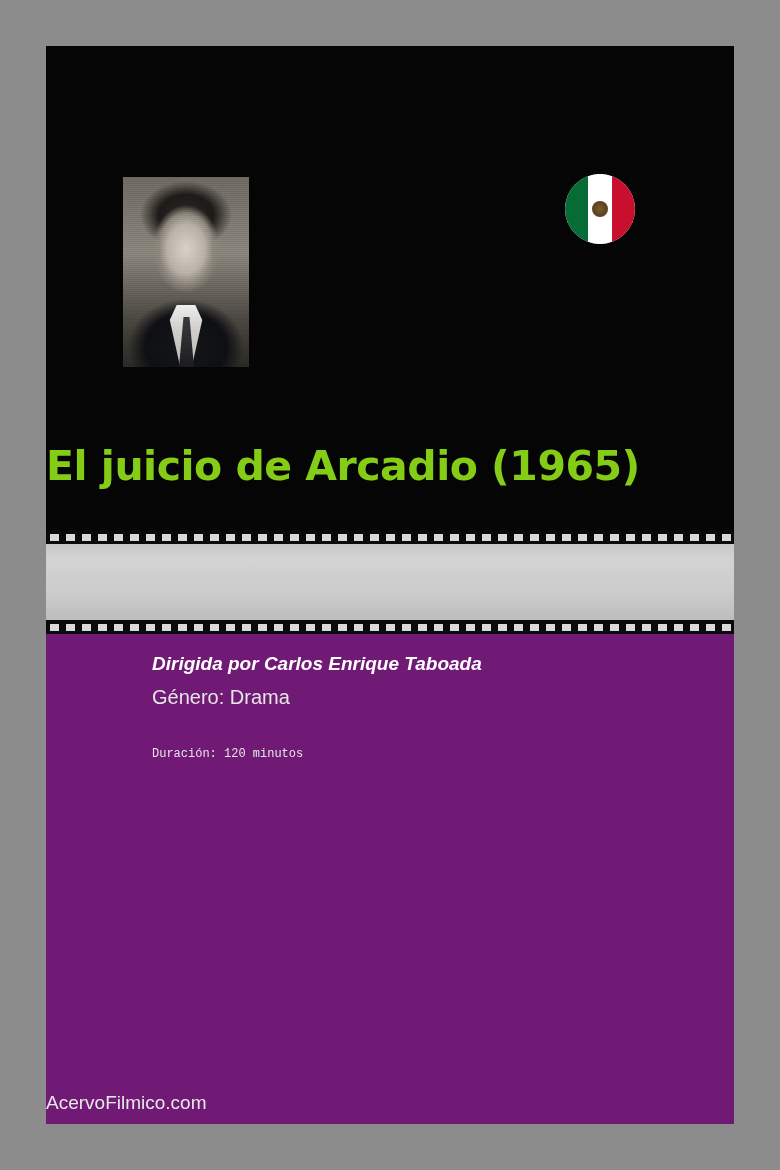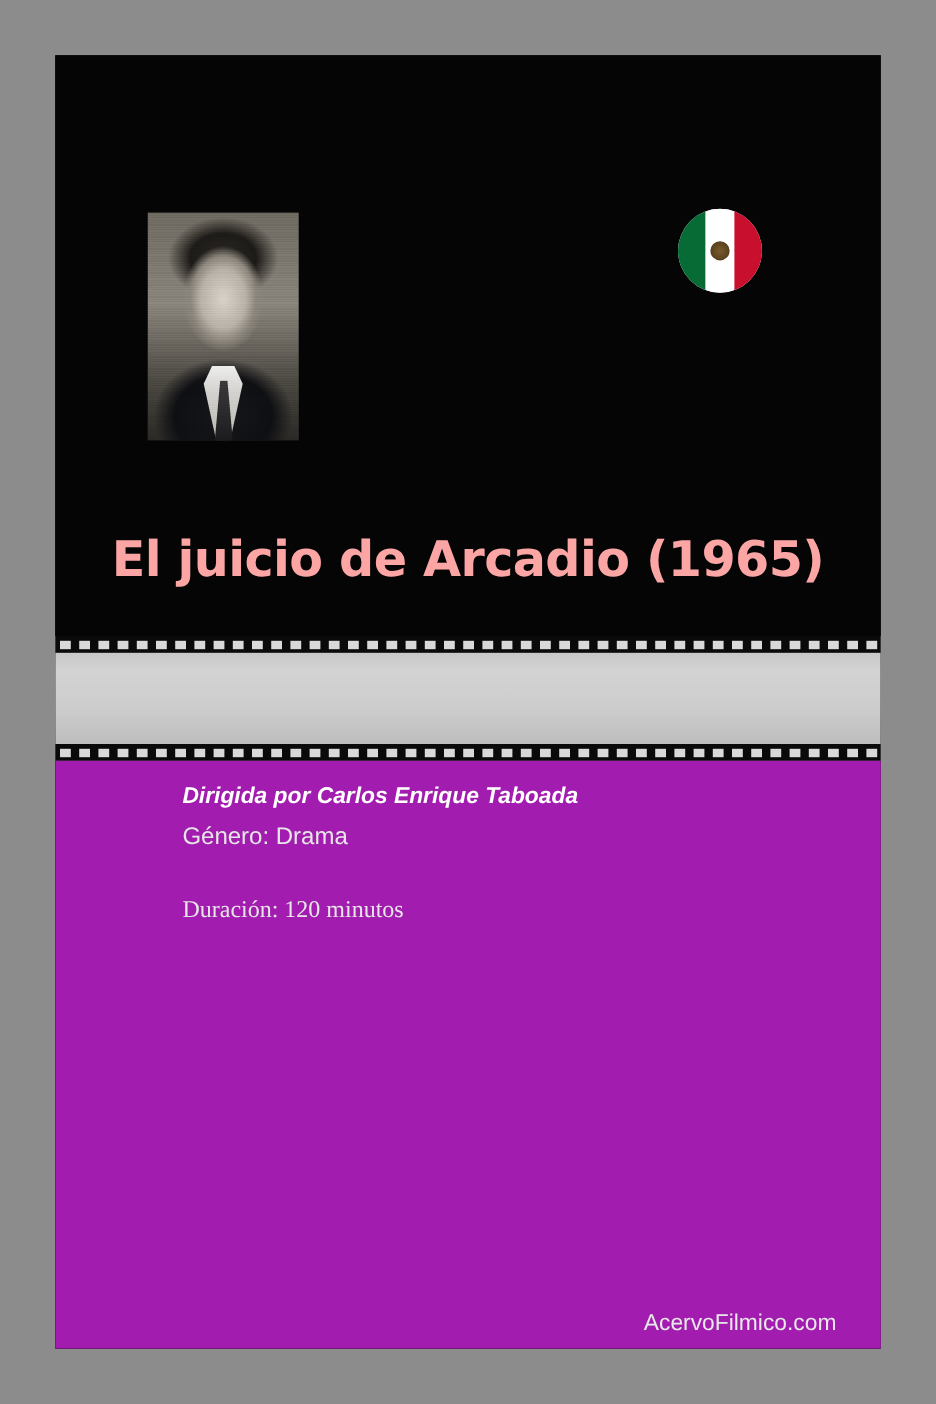--- a/index.html
+++ b/index.html
@@ -109,22 +109,22 @@
     margin: -8px 0 0 -8px;
     border-radius: 50%;
     background: radial-gradient(circle, #7a5a2a 0%, #5d4420 60%, #3d2d15 100%);
   }
 
   .title {
     position: absolute;
     left: 0;
     top: 396px;
     width: 688px;
-    text-align: center;
-    color: #fca5a5;
+    text-align: left;
+    color: #84cc16;
     font-size: 41px;
     font-weight: bold;
     font-family: "DejaVu Sans", sans-serif;
     letter-spacing: -0.5px;
     white-space: nowrap;
   }
 
   
   .filmstrip {
     position: absolute;
@@ -155,22 +155,21 @@
     flex: 0 0 auto;
   }
 
   
   .info {
     position: absolute;
     left: 0;
     top: 588px;
     width: 688px;
     height: 490px;
-    background: #a21caf;
-    padding-left: 12px;
+    background: #701a75;
   }
   .director {
     position: absolute;
     left: 106px;
     top: 19px;
     color: #ffffff;
     font-size: 19px;
     font-weight: bold;
     font-style: italic;
     font-family: "Liberation Sans", sans-serif;
@@ -183,35 +182,34 @@
     color: #e6e6e6;
     font-size: 20px;
     font-family: "Liberation Sans", sans-serif;
     white-space: nowrap;
   }
   .duration {
     position: absolute;
     left: 106px;
     top: 113px;
     color: #e6e6e6;
-    font-size: 20px;
-    font-family: Liberation Serif, serif;
+    font-size: 12px;
+    font-family: Liberation Mono, monospace;
     white-space: nowrap;
   }
 
   .watermark {
     position: absolute;
     left: 0;
     bottom: 10px;
     width: 612px;
-    text-align: right;
+    text-align: left;
     color: #e8e8e8;
     font-size: 19px;
     font-family: "Liberation Sans", sans-serif;
-    margin-left: 39px;
   }
 </style>
 </head>
 <body>
 
 <div class="poster">
 
   <div class="top-panel">
 
     <div class="portrait">

